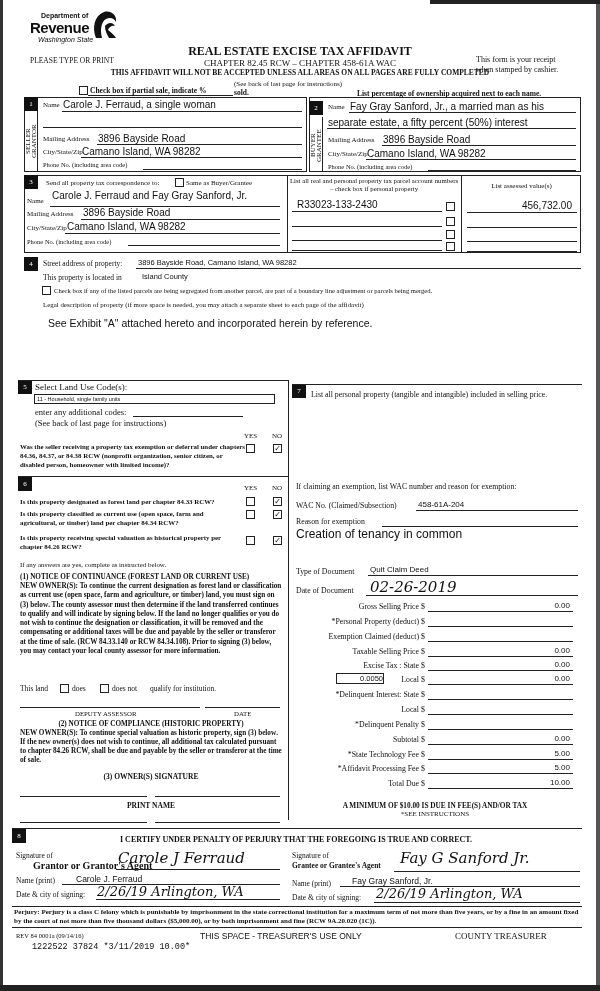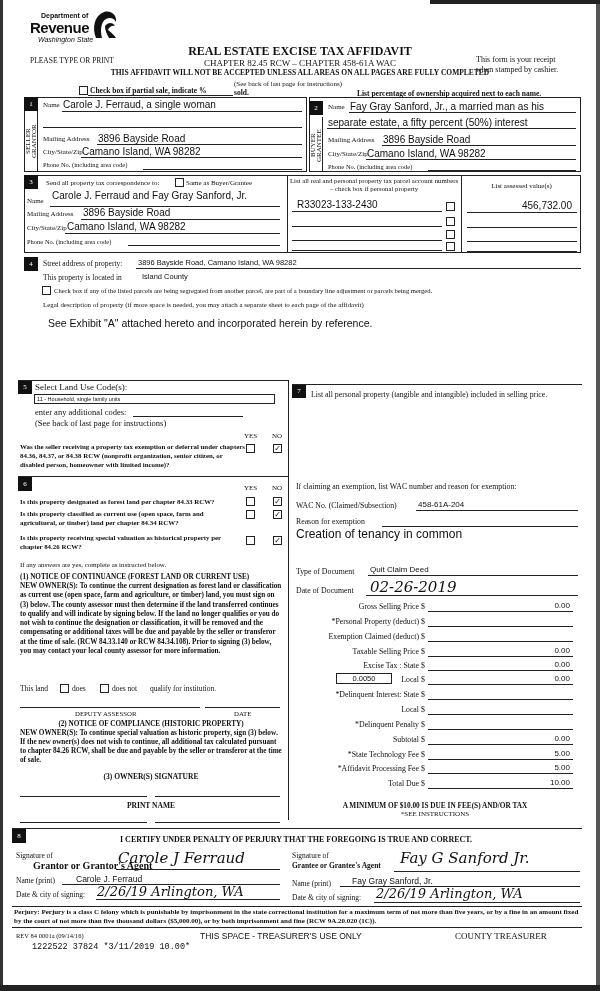--- a/index.html
+++ b/index.html
@@ -255,21 +255,21 @@
   <div class="abs right" style="left:290px;top:647px;width:129px;font-size:7.8px;">Taxable Selling Price</div>
   <div class="abs" style="left:421px;top:647px;font-size:7.8px;">$</div>
   <div class="abs val right" style="left:430px;top:646px;width:140px;font-size:8px;">0.00</div>
   <div class="uline" style="left:428px;top:656px;width:145px;"></div>
 
   <div class="abs right" style="left:290px;top:661px;width:129px;font-size:7.8px;">Excise Tax : State</div>
   <div class="abs" style="left:421px;top:661px;font-size:7.8px;">$</div>
   <div class="abs val right" style="left:430px;top:660px;width:140px;font-size:8px;">0.00</div>
   <div class="uline" style="left:428px;top:670px;width:145px;"></div>
 
-  <div class="box center" style="left:336px;top:673px;width:56px;height:11px;">
+  <div class="box center" style="left:336px;top:673px;width:48px;height:11px;text-align:right;">
     <span class="sans" style="font-size:7.5px;line-height:10px;">0.0050</span>
   </div>
   <div class="abs right" style="left:290px;top:675px;width:129px;font-size:7.8px;">Local</div>
   <div class="abs" style="left:421px;top:675px;font-size:7.8px;">$</div>
   <div class="abs val right" style="left:430px;top:674px;width:140px;font-size:8px;">0.00</div>
   <div class="uline" style="left:428px;top:684px;width:145px;"></div>
 
   <div class="abs right" style="left:290px;top:690px;width:129px;font-size:7.8px;">*Delinquent Interest: State</div>
   <div class="abs" style="left:421px;top:690px;font-size:7.8px;">$</div>
   <div class="abs val right" style="left:430px;top:689px;width:140px;font-size:8px;"></div>

